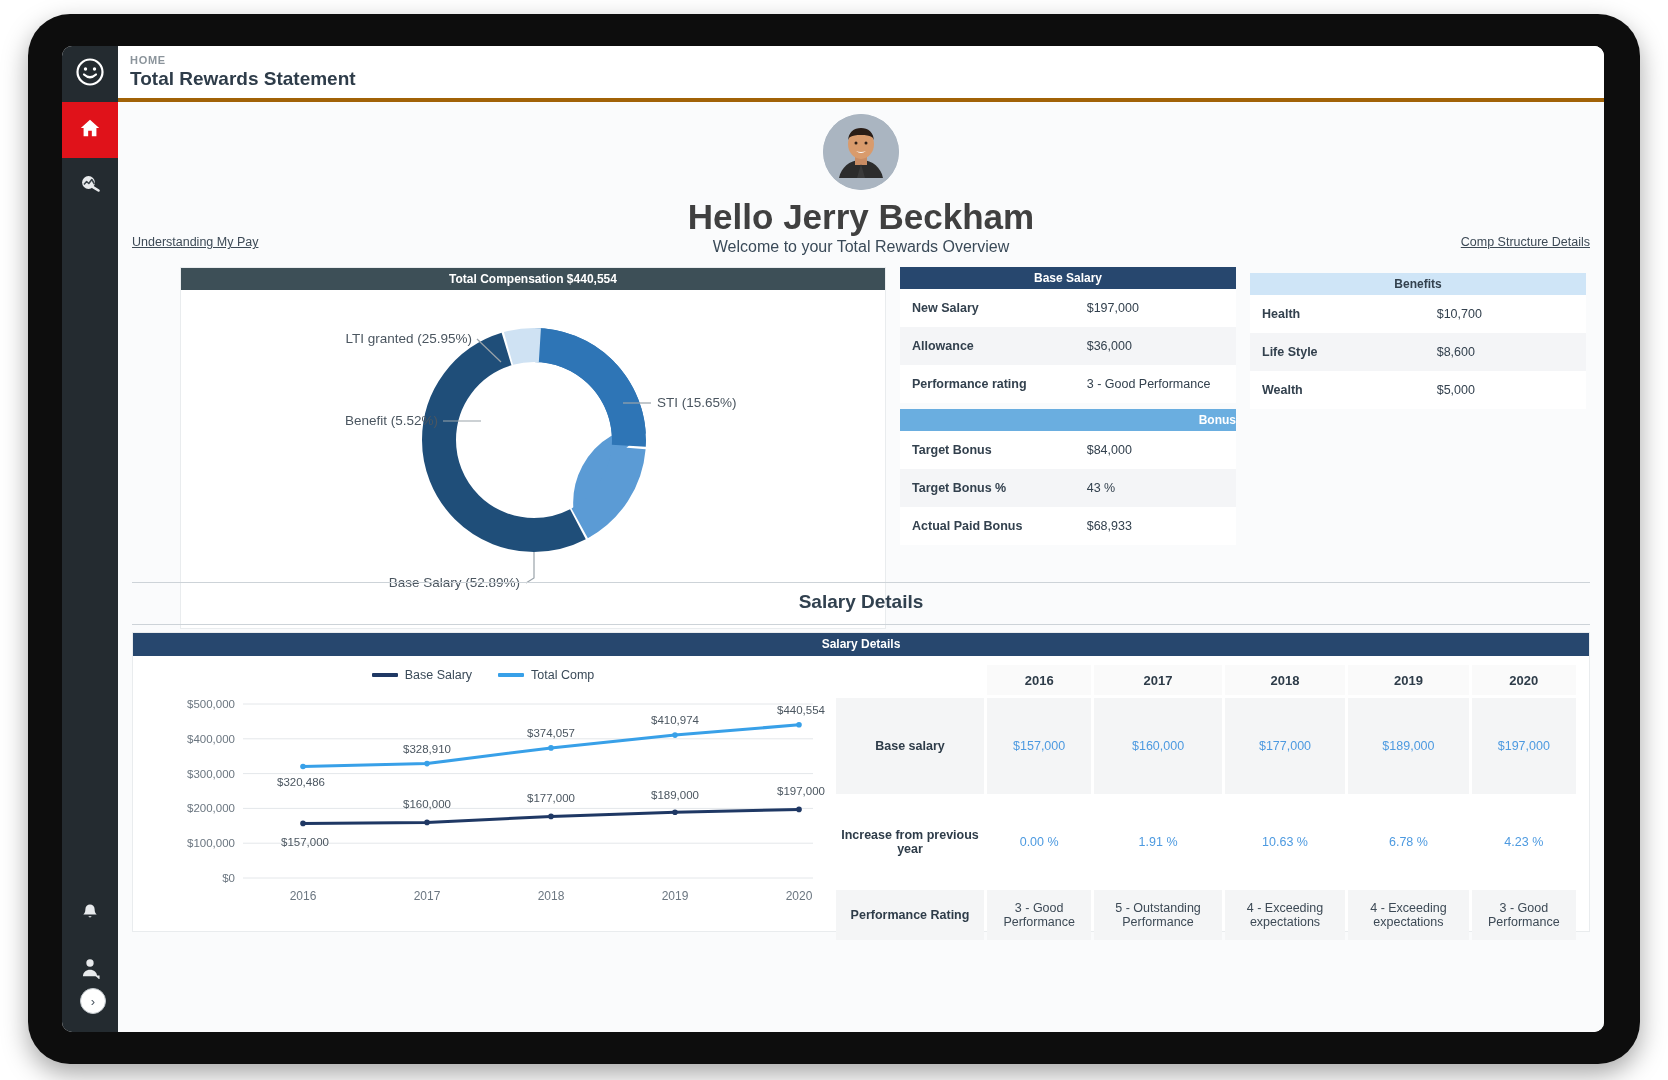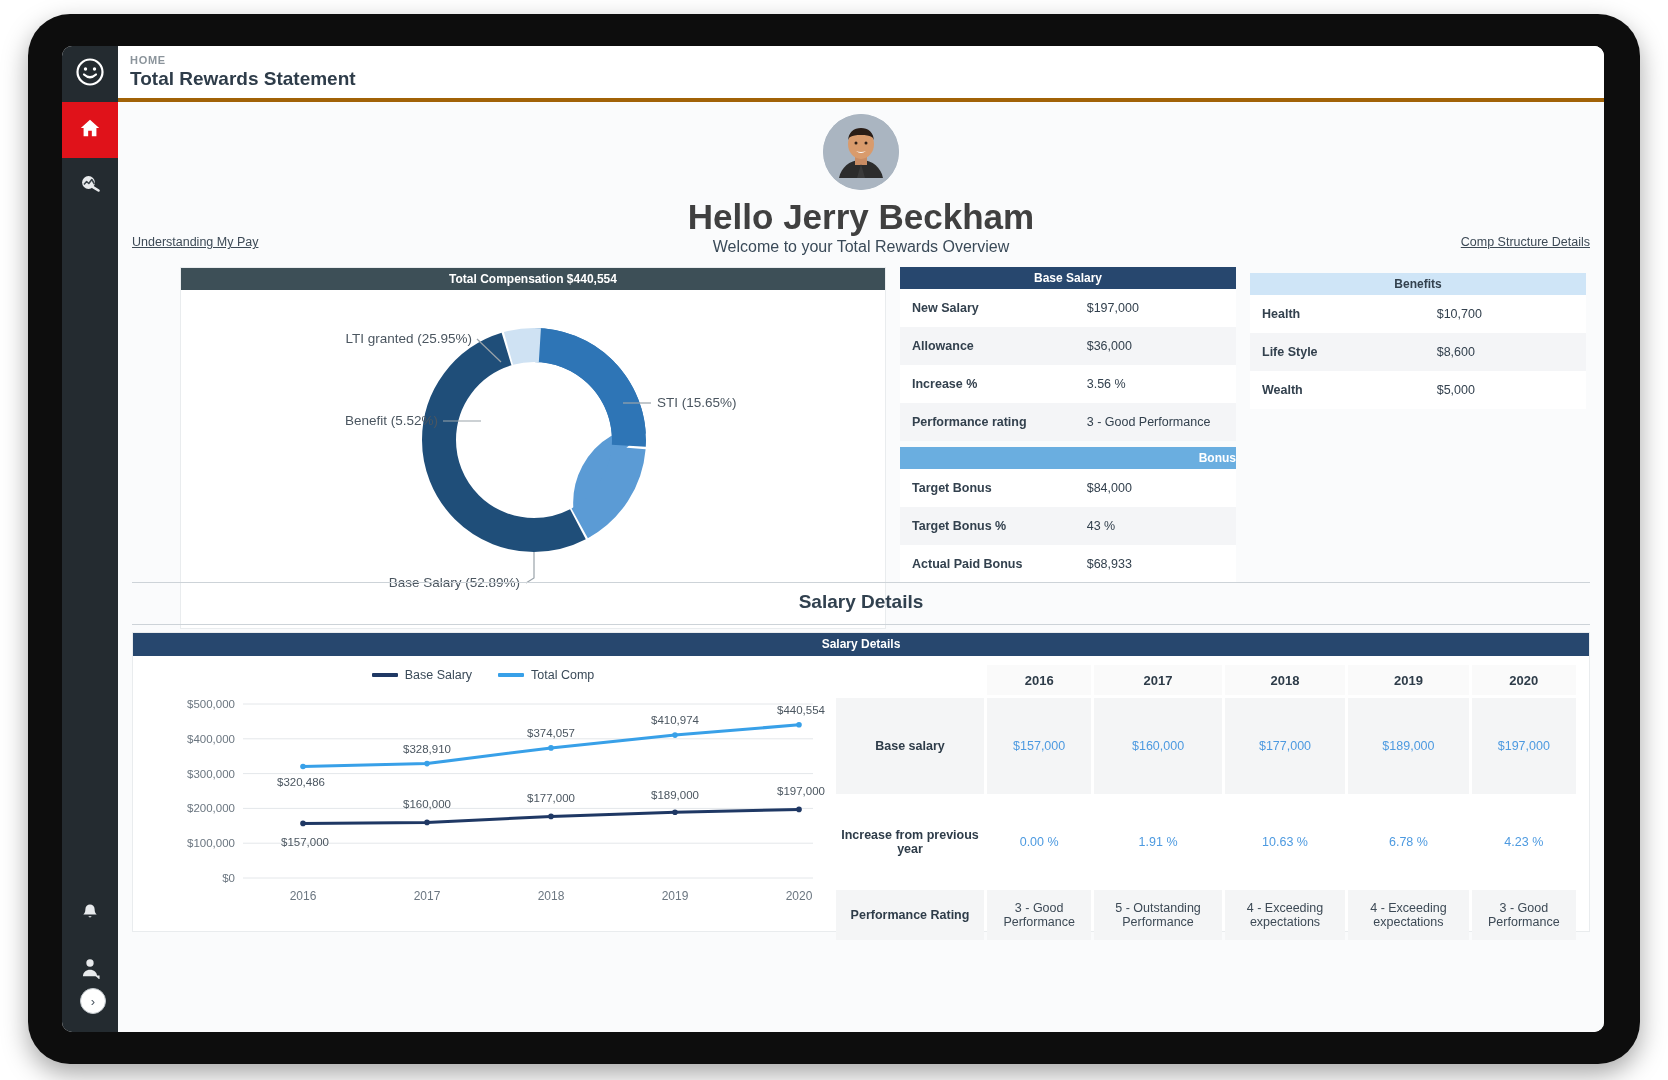--- a/index.html
+++ b/index.html
@@ -304,24 +304,20 @@
           <div class="panel-head head-darkblue">Base Salary</div>
           <table class="kv-table">
             <tbody>
                 <tr>
               <td class="kv-k">New Salary</td>
               <td class="kv-v">$197,000</td>
             </tr>
             <tr>
               <td class="kv-k">Allowance</td>
               <td class="kv-v">$36,000</td>
-            </tr>
-            <tr>
-              <td class="kv-k">Increase %</td>
-              <td class="kv-v">3.56 %</td>
             </tr>
             <tr>
               <td class="kv-k">Performance rating</td>
               <td class="kv-v">3 - Good Performance</td>
             </tr>
           </tbody>
             </table>
 
           <div class="panel-head head-midblue" style="margin-top:6px">Bonus</div>
           <table class="kv-table">

